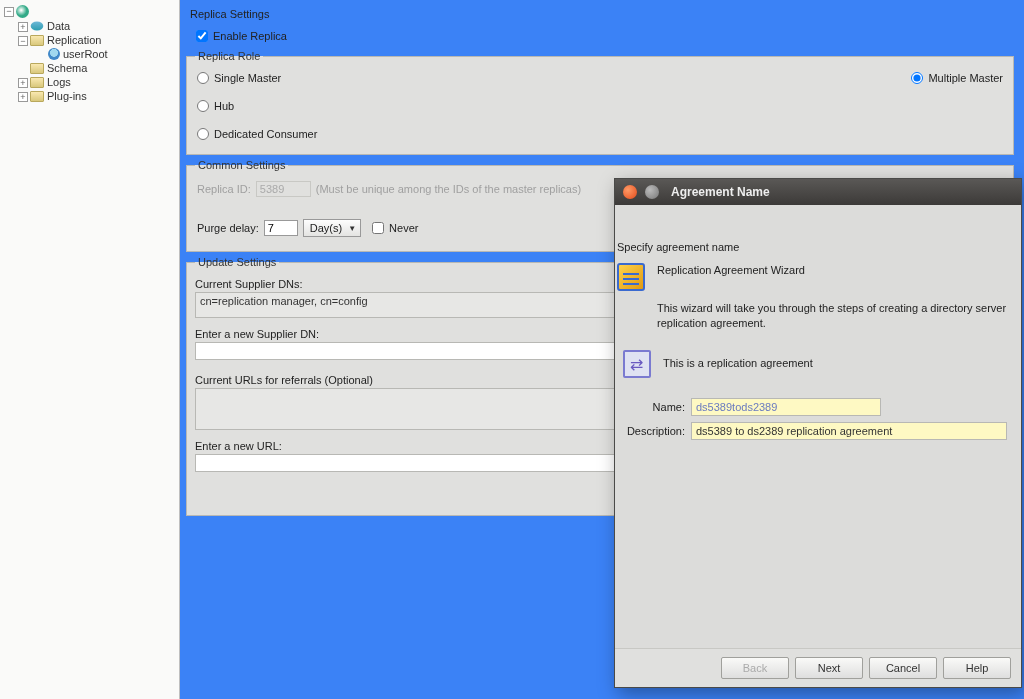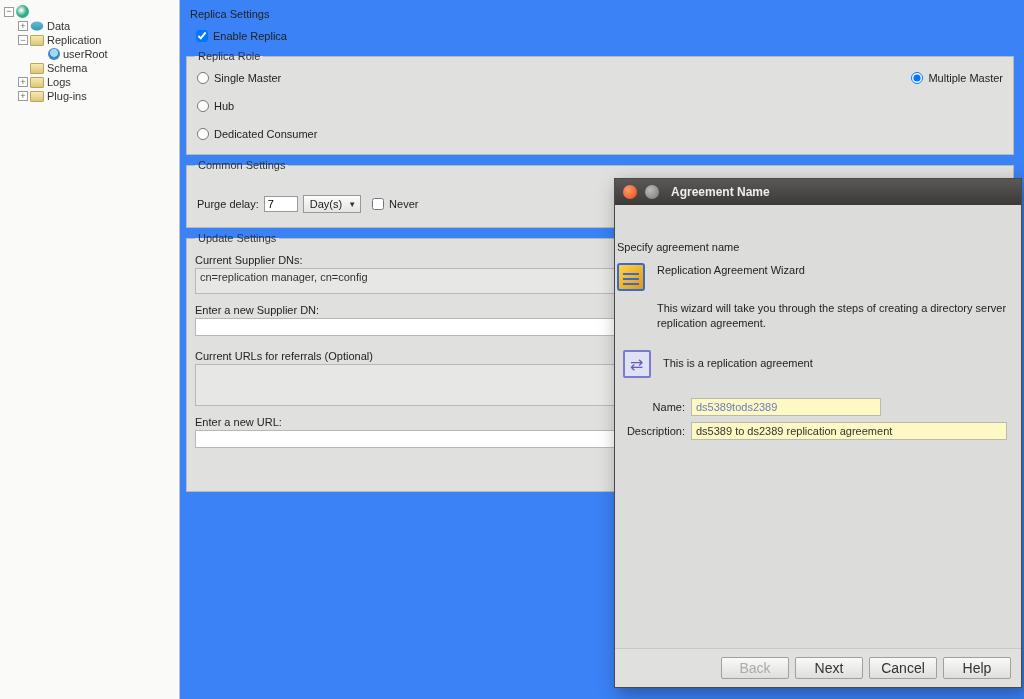--- a/index.html
+++ b/index.html
@@ -52,21 +52,21 @@
       margin-right: 3px;
       display: inline-block;
       background: #888;
       border-radius: 2px;
     }
     .tree-icon.db { background: linear-gradient(#7bd, #29a); border-radius: 2px; clip-path: ellipse(45% 38% at 50% 50%); width: 14px; height: 12px; }
     .tree-icon.folder { background: linear-gradient(#f9e8b0, #d9c87c); border: 1px solid #b9a85c; border-radius: 1px; width: 14px; height: 11px; }
     .tree-icon.user { background: radial-gradient(circle at 50% 40%, #a0d8ef 40%, #4088c8 45%); border-radius: 50%; width: 12px; height: 12px; }
     .tree-icon.globe { background: radial-gradient(circle at 40% 40%, #fff 2%, #3a8 50%); border-radius: 50%; width: 13px; height: 13px; }
     .tree-label { color: #333; }
-    .indent-1 { padding-left: 18px; }
+    .indent-1 { padding-left: 18px; align-items: flex-end; }
     .indent-2 { padding-left: 36px; }
     .content {
       flex: 1;
       background: #3b82f6;
       padding: 6px 10px 6px 6px;
       position: relative;
     }
     .settings-title {
       font-size: 11px;
       padding: 2px 4px 6px 4px;
@@ -226,21 +226,21 @@
       display: flex;
       justify-content: flex-end;
       gap: 6px;
       background: #e0e0de;
     }
     .btn {
       min-width: 68px;
       height: 22px;
       border: 1px solid #a0a09c;
       background: linear-gradient(#fafaf8, #dedede);
-      font-size: 14px;
+      font-size: 11px;
       color: #333;
       border-radius: 2px;
       cursor: pointer;
     }
     .btn:disabled { color: #aaa; cursor: default; }
   </style>
 </head>
 <body>
 
 <div class="main-area">
@@ -310,20 +310,25 @@
           <label class="radio-row">
             <input type="radio" name="role" checked="" style="">
             <span>Multiple Master</span>
           </label>
         </div>
       </div>
     </fieldset>
 
     <fieldset>
       <legend>Common Settings</legend>
+      <div class="chk-row disabled-row">
+        <span>Replica ID:</span>
+        <input type="text" disabled="" value="5389" style="">
+        <span class="hint-text">(Must be unique among the IDs of the master replicas)</span>
+      </div>
       <div class="chk-row" style="margin-top:14px;">
         <span>Purge delay:</span>
         <input class="purge-input" type="text" value="7" style="">
         <div class="combo">
           <span>Day(s)</span>
           <span class="combo-arrow">▼</span>
         </div>
         <input type="checkbox" style="margin-left: 6px;">
         <span>Never</span>
       </div>

